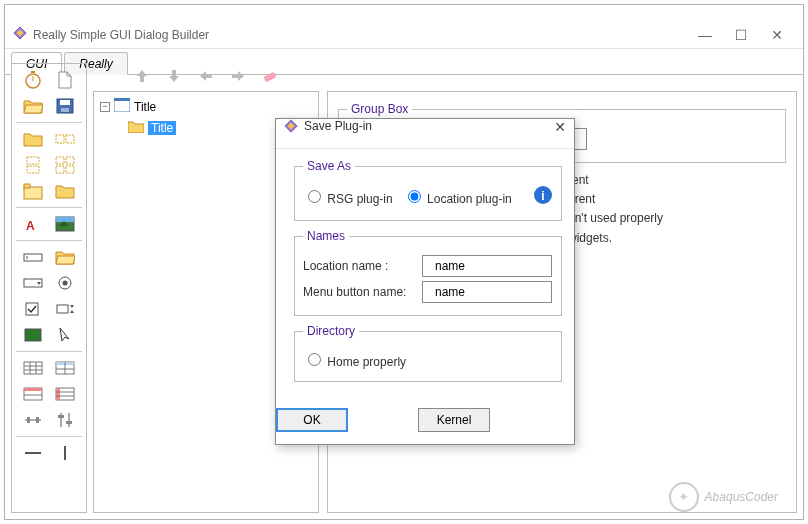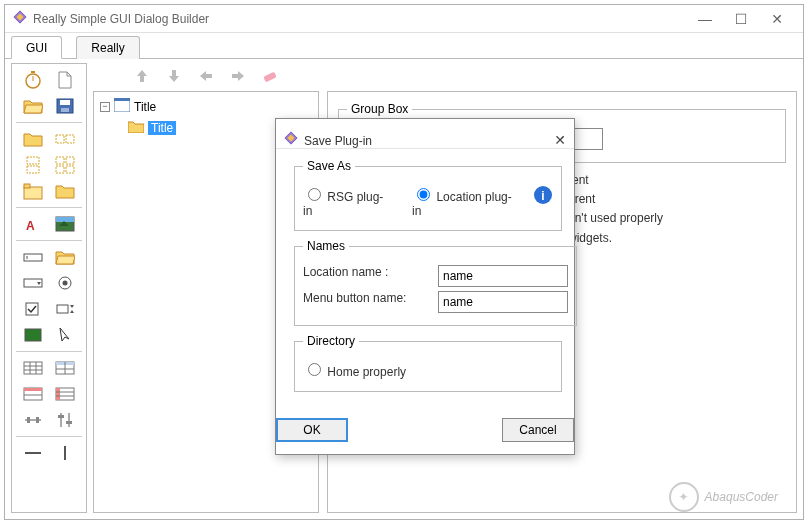--- a/index.html
+++ b/index.html
@@ -1,51 +1,51 @@
 <!DOCTYPE html>
 <html><head>
 <meta charset="utf-8">
 <style>
   * { box-sizing: border-box; font-family: "Segoe UI", Tahoma, sans-serif; font-size: 12px; }
   body { margin: 0; background: #fff; width: 808px; height: 524px; position: relative; overflow: hidden; }
   .win { position: absolute; left: 4px; top: 4px; width: 800px; height: 516px; border: 1px solid #b0b0b0; background: #fff; }
-  .titlebar { height: 28px; display: flex; align-items: center; padding: 0 8px; border-bottom: 1px solid #e0e0e0; }
+  .titlebar { height: 28px; display: flex; align-items: center; padding: 0 8px; border-bottom: 1px solid #e0e0e0; margin-top: 16px; }
   .titlebar .title { flex: 1; color: #666; }
   .app-ico svg { width: 14px; height: 14px; margin-right: 6px; }
   .winbtn { width: 36px; text-align: center; color: #666; font-size: 14px; }
   .tabs { display: flex; padding: 2px 6px 0 6px; border-bottom: 1px solid #bbb; }
-  .tab { padding: 4px 14px 3px 14px; border: 1px solid #bbb; border-bottom: none; margin-right: 14px; background: #f5f5f5; border-radius: 3px 3px 0 0; position: relative; top: 1px; }
+  .tab { padding: 4px 14px 3px 14px; border: 1px solid #bbb; border-bottom: none; margin-right: 2px; background: #f5f5f5; border-radius: 3px 3px 0 0; position: relative; top: 1px; font-style: italic; }
   .tab.active { background: #fff; border-bottom: 1px solid #fff; }
   .body { position: absolute; top: 52px; left: 0; right: 0; bottom: 0; display: flex; padding: 6px; gap: 6px; }
   .palette { width: 76px; border: 1px solid #bbb; padding: 4px; display: flex; flex-direction: column; align-items: center; gap: 2px; }
   .prow { display: flex; gap: 10px; padding: 2px 0; }
   .pcell { width: 22px; height: 20px; display: flex; align-items: center; justify-content: center; }
   .pcell svg { width: 20px; height: 18px; }
   .hr { height: 1px; background: #ccc; width: 100%; margin: 2px 0; }
   .center { flex: 1; display: flex; flex-direction: column; }
   .tbar { height: 28px; display: flex; align-items: center; gap: 14px; padding: 0 40px; color: #888; }
   .tbar svg { width: 18px; height: 18px; }
   .main { flex: 1; display: flex; gap: 8px; }
   .treebox { width: 226px; border: 1px solid #bbb; padding: 6px; }
   .tn { display: flex; align-items: center; gap: 4px; }
   .exp { width: 10px; height: 10px; border: 1px solid #888; display: flex; align-items: center; justify-content: center; font-size: 9px; line-height: 1; color: #555; }
   .tico svg { width: 16px; height: 14px; }
   .selected { background: #3399ff; color: #fff; padding: 0 3px; }
   .right { flex: 1; border: 1px solid #bbb; padding: 10px; position: relative; }
   fieldset { border: 1px solid #bbb; margin: 0 0 8px 0; padding: 8px; }
-  legend { padding: 0 4px; color: #000000; }
-  .row { display: flex; align-items: flex-start; gap: 20px; margin: 4px 0; }
+  legend { padding: 0 4px; color: #4c1d95; }
+  .row { display: flex; align-items: center; gap: 4px; margin: 4px 0; }
   .row label { color: #333; }
-  input[type=text] { border: 1px solid #888; padding: 2px 4px; height: 22px; }
+  input[type=text] { border: 1px solid #888; padding: 2px 12px; height: 22px; }
   .hint { color: #333; line-height: 1.6; margin-top: 6px; }
   .dialog { position: absolute; left: 275px; top: 118px; width: 300px; background: #fff; border: 1px solid #888; box-shadow: 2px 3px 10px rgba(0,0,0,.25); }
-  .dlg-title { height: 30px; display: flex; align-items: flex-end; padding: 0 8px; border-bottom: 1px solid #e5e5e5; }
+  .dlg-title { height: 30px; display: flex; align-items: flex-start; padding: 0 8px; border-bottom: 1px solid #e5e5e5; }
   .dlg-title span.t { flex: 1; color: #333; }
   .dlg-body { padding: 10px 12px; margin-left: 6px; }
-  .dlg-btns { display: flex; justify-content: space-between; gap: 108px; padding: 8px 0 12px 0; }
+  .dlg-btns { display: flex; justify-content: flex-start; gap: 70px; padding: 8px 0 12px 0; }
   .dlg-btns button { width: 72px; height: 24px; border: 1px solid #888; background: #efefef; }
   .dlg-btns button.primary { border: 2px solid #3b8edb; }
   .info-ico svg { width: 20px; height: 20px; }
   .watermark { position: absolute; right: 30px; bottom: 12px; color: #bbb; font-size: 20px; font-style: italic; display: flex; align-items: center; gap: 6px; }
   .watermark .logo { width: 30px; height: 30px; border-radius: 50%; border: 2px solid #ccc; display: flex; align-items: center; justify-content: center; color: #ccc; font-size: 12px; font-style: normal; }
 </style>
 </head>
 <body>
 
 <div class="win">
@@ -379,20 +379,20 @@
 
     <fieldset>
       <legend>Directory</legend>
       <div class="row">
         <label><input type="radio" name="loc" style=""> <span>Home properly</span></label>
       </div>
     </fieldset>
   </div>
   <div class="dlg-btns">
     <button class="primary">OK</button>
-    <button>Cancel</button>
+    <button>Kernel</button>
   </div>
 </div>
 
 <div class="watermark">
   <span class="logo">✦</span>
   <span>AbaqusCoder</span>
 </div>
 
 </body></html>

